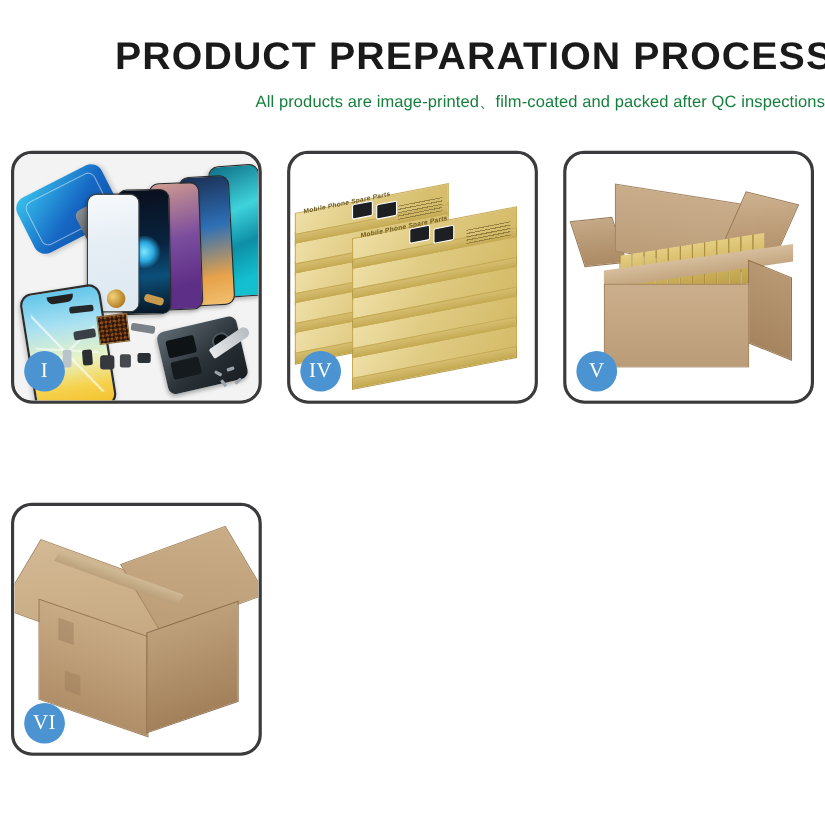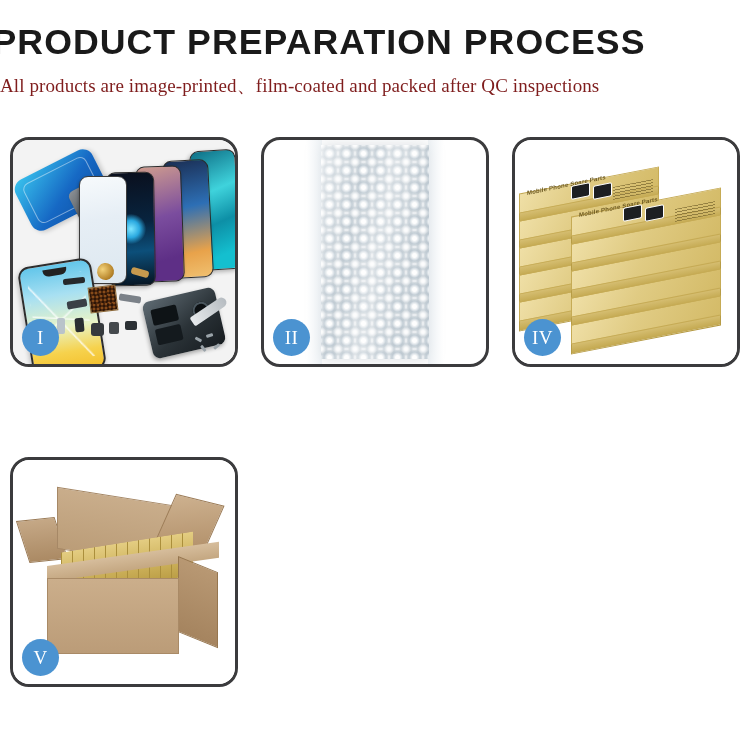--- a/index.html
+++ b/index.html
@@ -5,36 +5,36 @@
   html, body {
     margin: 0; padding: 0;
     width: 750px; height: 750px;
     background: #ffffff;
     font-family: "Liberation Sans", sans-serif;
     overflow: hidden;
   }
   .page { position: relative; width: 750px; height: 750px; background: #fff; }
 
   
-  .header { padding-top: 24px; text-align: left; }
+  .header { padding-top: 34px; text-align: right; }
   .title {
     font-family: "Liberation Sans", sans-serif;
     font-size: 35px;
     font-weight: 700;
     letter-spacing: 1.0px;
     color: #1a1a1a;
     line-height: 1.05;
     margin: 0;
     transform: scaleX(1.02);
   }
   .subtitle {
-    font-family: Liberation Serif, serif;
-    font-size: 19px;
+    font-family: Liberation Sans, sans-serif;
+    font-size: 15px;
     font-weight: 400;
-    color: #7f1d1d;
+    color: #15803d;
     margin: 12px 0 0 0;
     letter-spacing: 0.1px;
   }
 
   
   .grid {
     position: absolute;
     left: 10px; top: 137px;
     width: 730px;
     display: grid;
@@ -425,32 +425,20 @@
         <div class="screws">
           <span></span>
             <span></span>
             <span></span>
             <span></span>
         </div>
       </div>
       <div class="badge">I</div>
     </div>
 
-    <div class="panel">
-      <div class="panel-inner">
-        <div class="bubble-sheet">
-          <div class="wrap-edge-l"></div>
-          <div class="wrap-edge-r"></div>
-          <div class="bubbles"></div>
-          <div class="bubbles2"></div>
-          <div class="wrap-sheen"></div>
-        </div>
-      </div>
-      <div class="badge">II</div>
-    </div>
 
 
     <div class="panel">
       <div class="panel-inner p4">
         <div class="stackA">
           <div class="kbox">
             <div class="side"></div>
             <div class="top"></div>
             <div class="lbl">Mobile Phone Spare Parts</div>
             <div class="screenimg si1"></div>
@@ -523,15 +511,27 @@
             <i style="left:110px"></i>
             <i style="left:121px"></i>
         </div>
         <div class="c5-rim"></div>
         <div class="c5-right"></div>
         <div class="c5-front"></div>
       </div>
       <div class="badge">V</div>
     </div>
 
+    <div class="panel">
+      <div class="panel-inner p6">
+        <div class="c6-top"></div>
+        <div class="c6-top2"></div>
+        <div class="c6-tape"></div>
+        <div class="c6-left"></div>
+        <div class="c6-right"></div>
+        <div class="c6-tab1"></div>
+        <div class="c6-tab2"></div>
+      </div>
+      <div class="badge">VI</div>
+    </div>
 
   </div>
 </div>
 
 </body></html>

